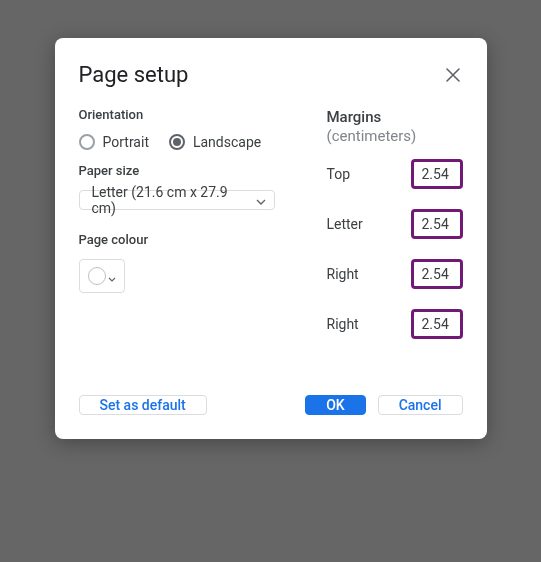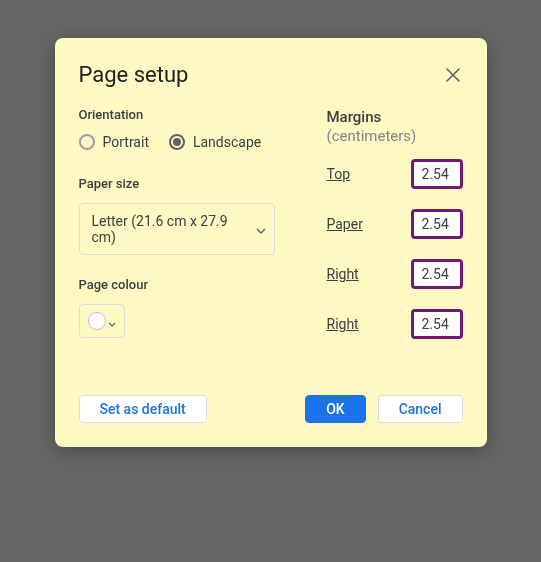--- a/index.html
+++ b/index.html
@@ -8,21 +8,21 @@
       height: 562px;
       background: #666666;
       font-family: "Google Sans", Roboto, Arial, sans-serif;
       display: flex;
       align-items: flex-start;
       justify-content: center;
       padding-top: 38px;
       overflow: hidden;
     }
     .dialog {
-      background: #fef9c3;
+      background: #ffffff;
       width: 432px;
       border-radius: 8px;
       box-shadow: 0 4px 20px rgba(0,0,0,0.3);
       padding: 24px;
       position: relative;
     }
     .dialog-header {
       display: flex;
       justify-content: space-between;
       align-items: center;
@@ -52,21 +52,21 @@
       font-size: 13px;
       color: #3c4043;
       font-weight: 500;
       margin-bottom: 12px;
       display: block;
     }
     .radio-row {
       display: flex;
       align-items: center;
       gap: 20px;
-      margin-bottom: 26px;
+      margin-bottom: 13px;
     }
     .radio-option {
       display: flex;
       align-items: center;
       gap: 8px;
       cursor: pointer;
       font-size: 14px;
       color: #3c4043;
     }
     .radio-circle {
@@ -83,21 +83,21 @@
       border-color: #5f6368;
     }
     .radio-dot {
       width: 8px;
       height: 8px;
       background: #5f6368;
       border-radius: 50%;
     }
     .select {
       width: 196px;
-      height: 52px;
+      height: 20px;
       border: 1px solid #dadce0;
       border-radius: 4px;
       display: flex;
       align-items: center;
       justify-content: space-between;
       padding: 0 8px 0 12px;
       font-size: 14px;
       color: #3c4043;
       cursor: pointer;
       margin-bottom: 22px;
@@ -132,42 +132,41 @@
     .margin-rows { margin-top: 14px; }
     .margin-row {
       display: flex;
       align-items: center;
       justify-content: space-between;
       margin-bottom: 20px;
     }
     .margin-name {
       font-size: 14px;
       color: #3c4043;
-      text-decoration: underline;
     }
     .margin-input {
       width: 52px;
       height: 30px;
       border: 3px solid #701a75;
       border-radius: 4px;
       font-size: 14px;
       color: #3c4043;
       text-align: left;
       padding: 0 8px;
       font-family: inherit;
     }
     .footer {
       display: flex;
       justify-content: space-between;
       align-items: center;
       margin-top: 36px;
     }
     .footer-right { display: flex; gap: 12px; }
     .btn {
-      height: 28px;
+      height: 20px;
       padding: 0 20px;
       border-radius: 4px;
       font-size: 14px;
       font-weight: 500;
       cursor: pointer;
       display: inline-flex;
       align-items: center;
       justify-content: center;
       font-family: inherit;
     }
@@ -237,21 +236,21 @@
       <div>
         <span class="margins-label">Margins</span>
         <span class="margins-label margins-unit">(centimeters)</span>
       </div>
       <div class="margin-rows">
         <div class="margin-row">
           <span class="margin-name">Top</span>
           <input class="margin-input" value="2.54" style="">
         </div>
         <div class="margin-row">
-          <span class="margin-name">Paper</span>
+          <span class="margin-name">Letter</span>
           <input class="margin-input" value="2.54" style="">
         </div>
         <div class="margin-row">
           <span class="margin-name">Right</span>
           <input class="margin-input" value="2.54" style="">
         </div>
         <div class="margin-row">
           <span class="margin-name">Right</span>
           <input class="margin-input" value="2.54" style="">
         </div>

